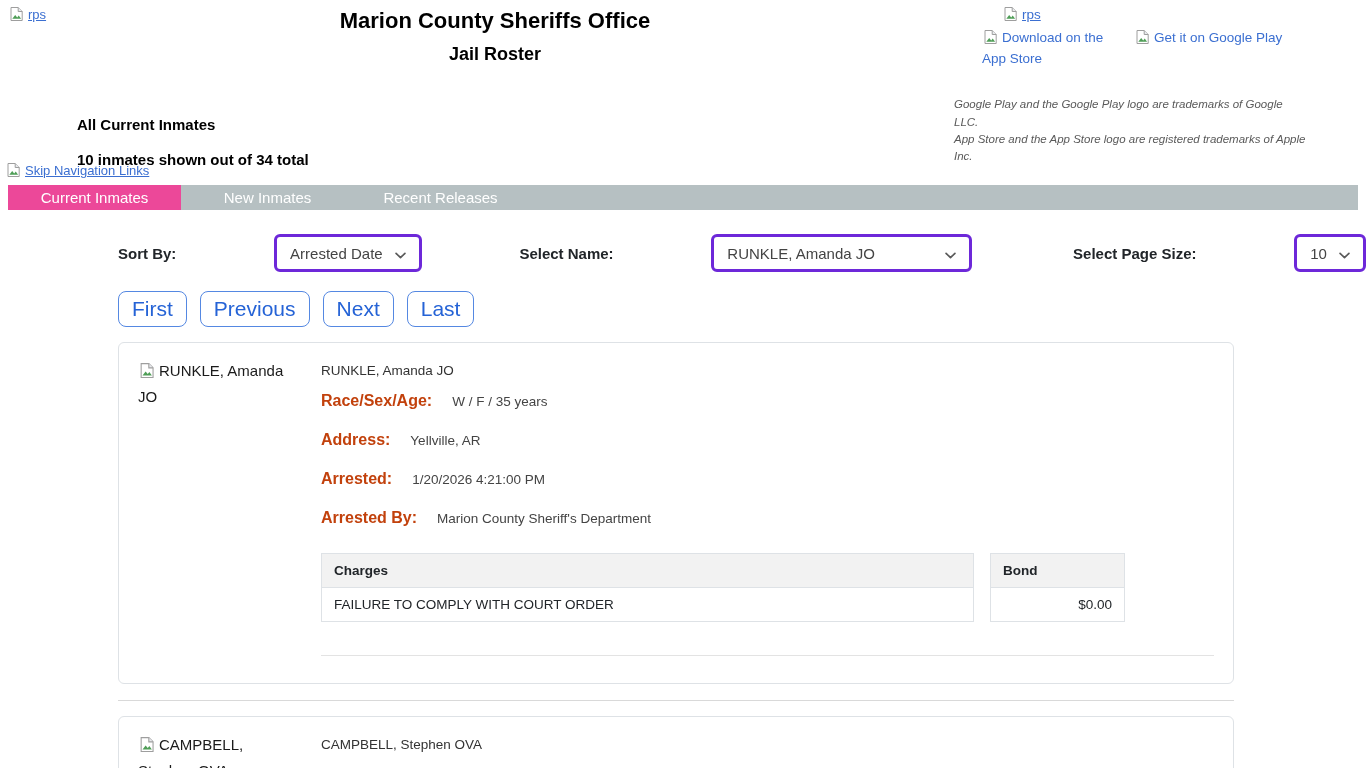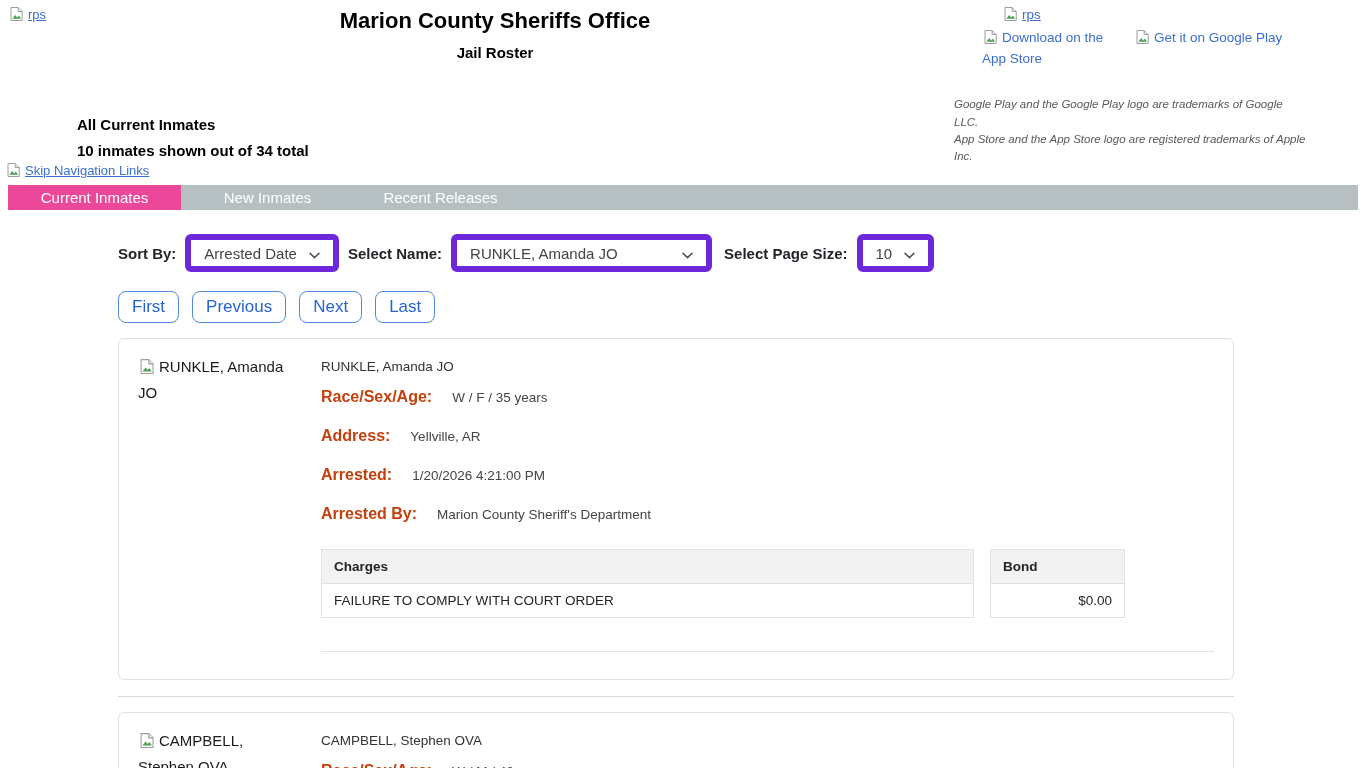--- a/index.html
+++ b/index.html
@@ -12,51 +12,51 @@
   a { color:#3b6fd1; }
 
   
   .bimg { display:inline-block; vertical-align:-3px; margin-right:3px; }
 
   
   .header { position:relative; height:161px; }
   .logo-link { position:absolute; left:8px; top:6px; font-size:13px; text-decoration:underline; }
   .title-block { position:absolute; left:0; top:8px; width:990px; text-align:center; }
   .page-title { margin:0; font-size:22px; font-weight:bold; color:#000; }
-  .page-subtitle { margin:10px 0 0; font-size:15px; font-weight:bold; color:#000; }
+  .page-subtitle { margin:10px 0 0; font-size:18px; font-weight:bold; color:#000; }
   .store-block { position:absolute; left:954px; top:6px; width:352px; font-size:13.5px; }
   .store-rps { margin-left:48px; text-decoration:underline; }
   .store-links { margin-top:4px; display:flex; gap:12px; align-items:flex-start;margin-left:28px; }
   .store-link { text-decoration:none; line-height:1.35; }
   .app-store-link { display:inline-block; width:140px; }
   .trademark { margin-top:28px; font-style:italic; font-size:11.5px; color:#595959; line-height:1.5; }
   .summary { position:absolute; left:77px; top:116px; font-size:15px; font-weight:bold; color:#000; }
-  .summary-count { margin-top:9px; }
+  .summary-count { margin-top:18px; }
 
   
   .skip-link { margin-left:5px; font-size:13px; text-decoration:underline; }
   .tabbar { margin:4px 8px 0; height:25px; background:#b6c0c2; display:flex; }
   .tab { width:173px; text-align:center; color:#fff; font-size:15px; line-height:25px; cursor:pointer; }
   .tab.active { background:#ec4899; }
 
   
-  .controls { margin:24px 0 0 118px; display:flex; align-items:center; gap:9px; font-size:15px; }
+  .controls { margin:24px 0 0 118px; display:flex; align-items:center; gap:9px; font-size:15px;justify-content:space-between; }
   .ctl-label { font-weight:bold; color:#212529; white-space:nowrap; }
   .select {
-    border:6px solid #6d28d9; border-radius:6px; height:38px; background:#fff;
+    border:3px solid #6d28d9; border-radius:6px; height:38px; background:#fff;
     display:flex; align-items:center; padding:0 13px; color:#444; gap:12px; cursor:pointer;
   }
   .select-name { width:261px; justify-content:space-between; }
   .chev { flex:0 0 auto; }
 
   
   .pager { margin:19px 0 0 118px; display:flex; gap:13px; }
   .pager-btn {
     background:#fff; color:#2563d6; border:1px solid #5588e2; border-radius:8px;
-    font-size:17px; padding:5px 13px; font-family:inherit; cursor:pointer;
+    font-size:21px; padding:5px 13px; font-family:inherit; cursor:pointer;
   }
 
   
   .inmate-card {
     margin:15px 132px 0 118px; border:1px solid #dee2e6; border-radius:6px;
     padding:16px 19px 0; display:flex; background:#fff;
   }
   .photo-alt { width:150px; margin-right:33px; font-size:15px; line-height:1.55; color:#1b1b1b; }
   .details { flex:1; padding-bottom:27px; min-width:0; }
   .inmate-name { font-size:13.5px; color:#333; margin:4px 0 14px; }

